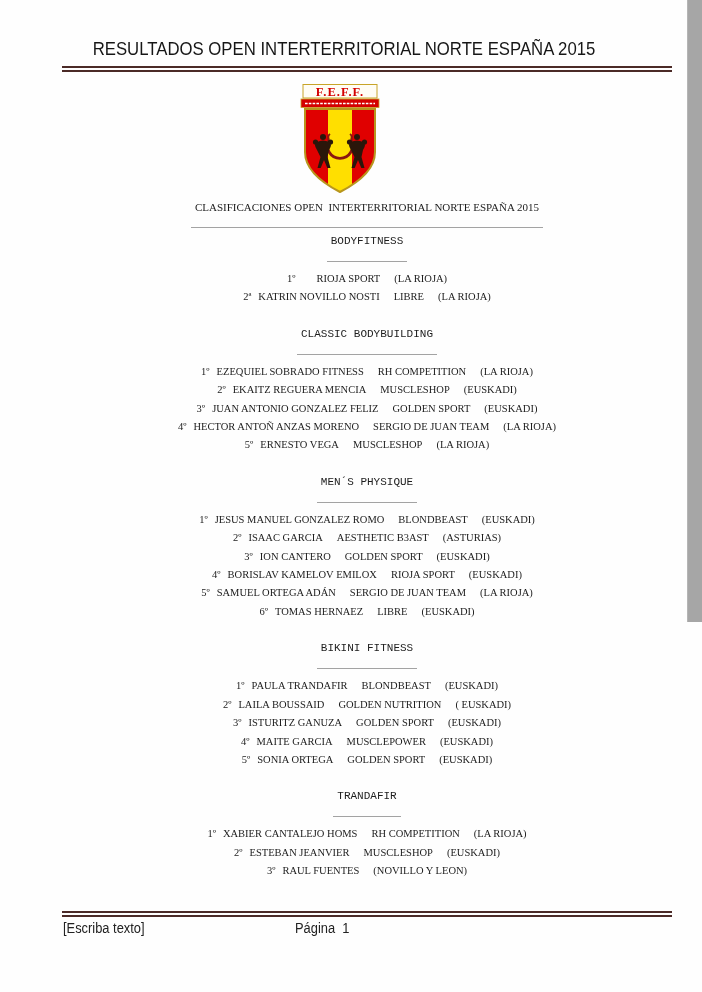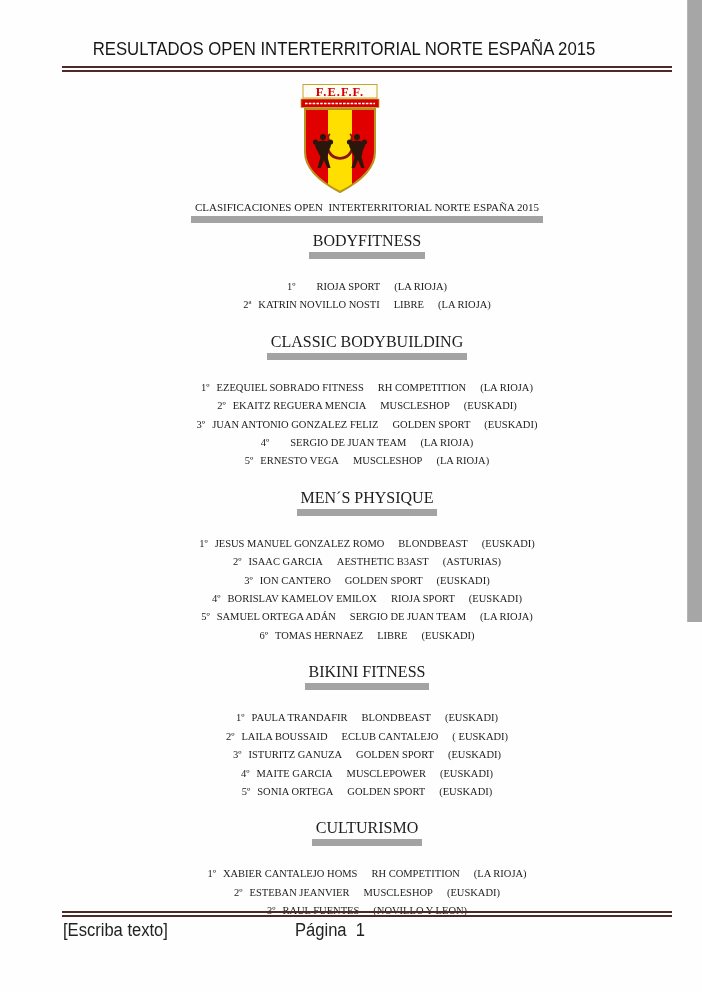--- a/index.html
+++ b/index.html
@@ -20,34 +20,34 @@
   .rule.header { top:66px; }
   .rule.footer { top:911px; }
   
   .logo { position:absolute; top:84px; left:296px; width:88px; height:110px; }
   
   .results {
     position:absolute; top:200px; left:62px; width:610px; text-align:center;
     font-size:10.5px; line-height:14px;
   }
   .main-heading { font-size:11px; margin:0 0 0 0; white-space:pre; }
-  .und { border-bottom:7px solid #a3a3a3; padding:0 4px 3px 4px; }
+  .und { border-bottom:1px solid #a3a3a3; padding:0 4px 14px 4px; }
   section { margin-top:20px; }
-  .sec-title-wrap { margin:0; font-size:16px; font-weight:400; line-height:14px; }
-  .rows { margin-top:30px; }
+  .sec-title-wrap { margin:0; font-size:11px; font-weight:400; line-height:14px;font-family:Liberation Mono, monospace; }
+  .rows { margin-top:22px; }
   .row {
     display:flex; justify-content:center; align-items:baseline;
     line-height:18.4px; font-size:10.5px; white-space:pre;
   }
   .row .pos { margin-right:7px; }
   .row .club, .row .region { margin-left:14px; }
   
   .footer-text {
     position:absolute; top:920px; left:0; width:702px; height:18px;
-    font-family:"Liberation Sans", sans-serif; font-size:18px; color:#222;
+    font-family:"Liberation Sans", sans-serif; font-size:14px; color:#222;
   }
   .footer-placeholder { position:absolute; left:63px; transform:scaleX(0.92); transform-origin:left; }
   .footer-page { position:absolute; left:295px; transform:scaleX(0.92); transform-origin:left; white-space:pre; }
   
   .scrollbar-thumb {
     position:absolute; right:0; top:0; width:14px; height:622px;
     background:#a6a6a6; border-left:1px solid #b5b5b5;
   }
 </style>
 </head>
@@ -114,47 +114,47 @@
           <div class="row"><span class="pos">1º</span><span class="club">RIOJA SPORT</span><span class="region">(LA RIOJA)</span></div>
           <div class="row"><span class="pos">2ª</span><span class="name">KATRIN NOVILLO NOSTI</span><span class="club">LIBRE</span><span class="region">(LA RIOJA)</span></div>
         </div>
       </section>
       <section>
         <h2 class="sec-title-wrap"><span class="und">CLASSIC BODYBUILDING</span></h2>
         <div class="rows">
           <div class="row"><span class="pos">1º</span><span class="name">EZEQUIEL SOBRADO FITNESS</span><span class="club">RH COMPETITION</span><span class="region">(LA RIOJA)</span></div>
           <div class="row"><span class="pos">2º</span><span class="name">EKAITZ REGUERA MENCIA</span><span class="club">MUSCLESHOP</span><span class="region">(EUSKADI)</span></div>
           <div class="row"><span class="pos">3º</span><span class="name">JUAN ANTONIO GONZALEZ FELIZ</span><span class="club">GOLDEN SPORT</span><span class="region">(EUSKADI)</span></div>
-          <div class="row"><span class="pos">4º</span><span class="club">SERGIO DE JUAN TEAM</span><span class="region">(LA RIOJA)</span></div>
+          <div class="row"><span class="pos">4º</span><span class="name">HECTOR ANTOÑ ANZAS MORENO</span><span class="club">SERGIO DE JUAN TEAM</span><span class="region">(LA RIOJA)</span></div>
           <div class="row"><span class="pos">5º</span><span class="name">ERNESTO VEGA</span><span class="club">MUSCLESHOP</span><span class="region">(LA RIOJA)</span></div>
         </div>
       </section>
       <section>
         <h2 class="sec-title-wrap"><span class="und">MEN´S PHYSIQUE</span></h2>
         <div class="rows">
           <div class="row"><span class="pos">1º</span><span class="name">JESUS MANUEL GONZALEZ ROMO</span><span class="club">BLONDBEAST</span><span class="region">(EUSKADI)</span></div>
           <div class="row"><span class="pos">2º</span><span class="name">ISAAC GARCIA</span><span class="club">AESTHETIC B3AST</span><span class="region">(ASTURIAS)</span></div>
           <div class="row"><span class="pos">3º</span><span class="name">ION CANTERO</span><span class="club">GOLDEN SPORT</span><span class="region">(EUSKADI)</span></div>
           <div class="row"><span class="pos">4º</span><span class="name">BORISLAV KAMELOV EMILOX</span><span class="club">RIOJA SPORT</span><span class="region">(EUSKADI)</span></div>
           <div class="row"><span class="pos">5º</span><span class="name">SAMUEL ORTEGA ADÁN</span><span class="club">SERGIO DE JUAN TEAM</span><span class="region">(LA RIOJA)</span></div>
           <div class="row"><span class="pos">6º</span><span class="name">TOMAS HERNAEZ</span><span class="club">LIBRE</span><span class="region">(EUSKADI)</span></div>
         </div>
       </section>
       <section>
         <h2 class="sec-title-wrap"><span class="und">BIKINI FITNESS</span></h2>
         <div class="rows">
           <div class="row"><span class="pos">1º</span><span class="name">PAULA TRANDAFIR</span><span class="club">BLONDBEAST</span><span class="region">(EUSKADI)</span></div>
-          <div class="row"><span class="pos">2º</span><span class="name">LAILA BOUSSAID</span><span class="club">ECLUB CANTALEJO</span><span class="region">( EUSKADI)</span></div>
+          <div class="row"><span class="pos">2º</span><span class="name">LAILA BOUSSAID</span><span class="club">GOLDEN NUTRITION</span><span class="region">( EUSKADI)</span></div>
           <div class="row"><span class="pos">3º</span><span class="name">ISTURITZ GANUZA</span><span class="club">GOLDEN SPORT</span><span class="region">(EUSKADI)</span></div>
           <div class="row"><span class="pos">4º</span><span class="name">MAITE GARCIA</span><span class="club">MUSCLEPOWER</span><span class="region">(EUSKADI)</span></div>
           <div class="row"><span class="pos">5º</span><span class="name">SONIA ORTEGA</span><span class="club">GOLDEN SPORT</span><span class="region">(EUSKADI)</span></div>
         </div>
       </section>
       <section>
-        <h2 class="sec-title-wrap"><span class="und"> CULTURISMO </span></h2>
+        <h2 class="sec-title-wrap"><span class="und"> TRANDAFIR </span></h2>
         <div class="rows">
           <div class="row"><span class="pos">1º</span><span class="name">XABIER CANTALEJO HOMS</span><span class="club">RH COMPETITION</span><span class="region">(LA RIOJA)</span></div>
           <div class="row"><span class="pos">2º</span><span class="name">ESTEBAN JEANVIER</span><span class="club">MUSCLESHOP</span><span class="region">(EUSKADI)</span></div>
           <div class="row"><span class="pos">3º</span><span class="name">RAUL FUENTES</span><span class="region">(NOVILLO Y LEON)</span></div>
         </div>
       </section>
     </div>
 
   <div class="rule footer"></div>
   <div class="footer-text">

